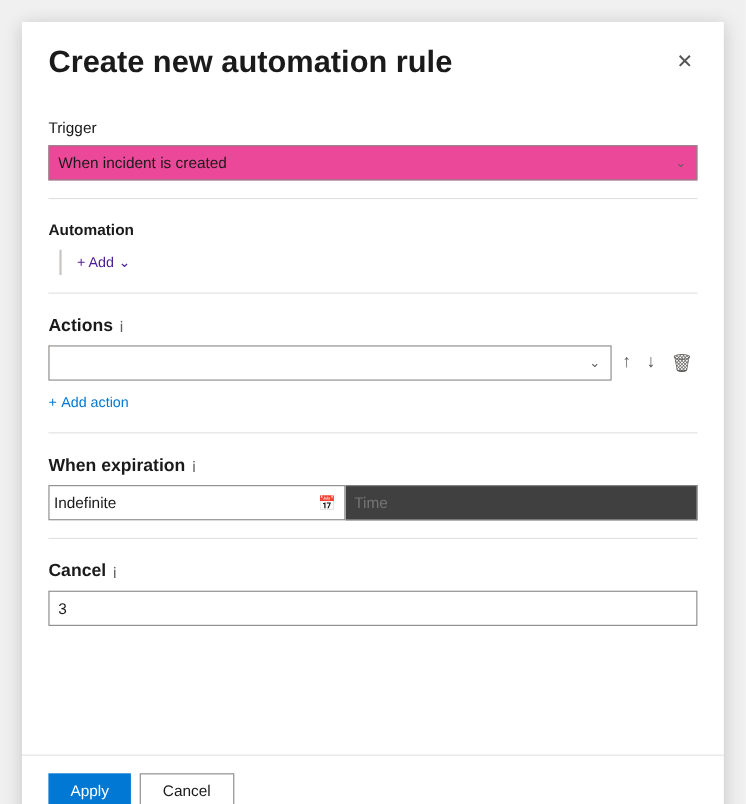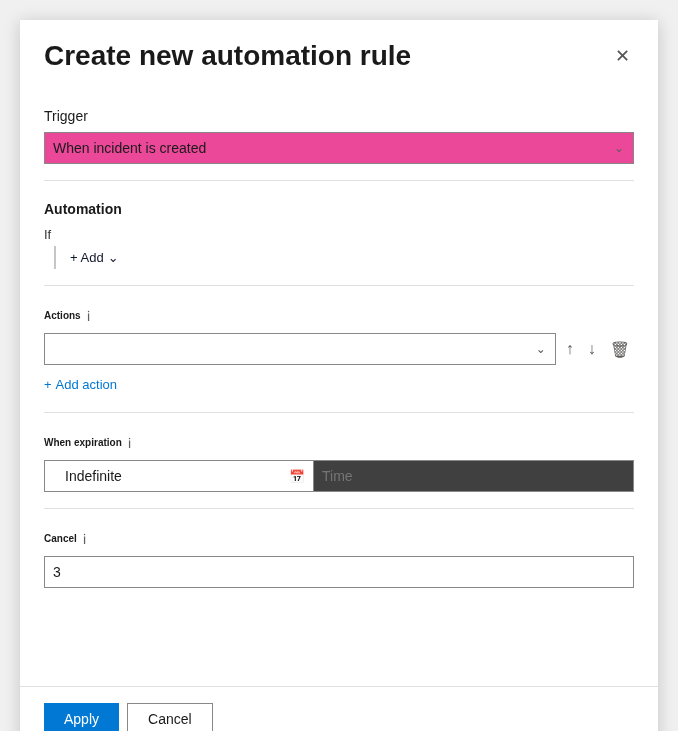--- a/index.html
+++ b/index.html
@@ -118,36 +118,36 @@
     .condition-tree {
       display: flex;
       align-items: center;
       margin-left: 10px;
       padding-left: 14px;
       border-left: 2px solid #c8c6c4;
     }
     .add-condition-btn {
       background: none;
       border: none;
-      color: #0f172a;
+      color: #4c1d95;
       font-size: 13px;
       cursor: pointer;
       display: flex;
       align-items: center;
       gap: 4px;
       padding: 4px 0;
     }
     .actions-header {
       display: flex;
       align-items: center;
       gap: 6px;
       margin-bottom: 8px;
     }
     .actions-label {
-      font-size: 10px;
+      font-size: 16px;
       font-weight: 600;
       color: #1a1a1a;
     }
     .info-icon {
       color: #605e5c;
       font-size: 14px;
       cursor: default;
     }
     .action-row {
       display: flex;
@@ -202,21 +202,21 @@
     }
     .expiration-input-wrapper {
       position: relative;
       flex: 0 0 auto;
       width: 270px;
     }
     .expiration-input {
       width: 100%;
       border: 1px solid #8a8886;
       height: 32px;
-      padding: 0 32px 0 20px;
+      padding: 0 32px 0 4px;
       font-size: 14px;
       color: #1a1a1a;
       background: #fff;
       outline: none;
     }
     .calendar-icon {
       position: absolute;
       right: 8px;
       top: 50%;
       transform: translateY(-50%);
@@ -294,21 +294,20 @@
           <option>When incident is created</option>
           <option>When incident is updated</option>
           <option>When alert is created</option>
         </select>
         <span class="chevron-icon">⌄</span>
       </div>
     </div>
 
     <div class="section">
       <div class="conditions-label">Automation</div>
-      <div class="condition-if">If</div>
       <div class="condition-tree">
         <button class="add-condition-btn">
           <span>+ Add</span>
           <span>⌄</span>
         </button>
       </div>
     </div>
 
     <div class="section">
       <div class="actions-header">

